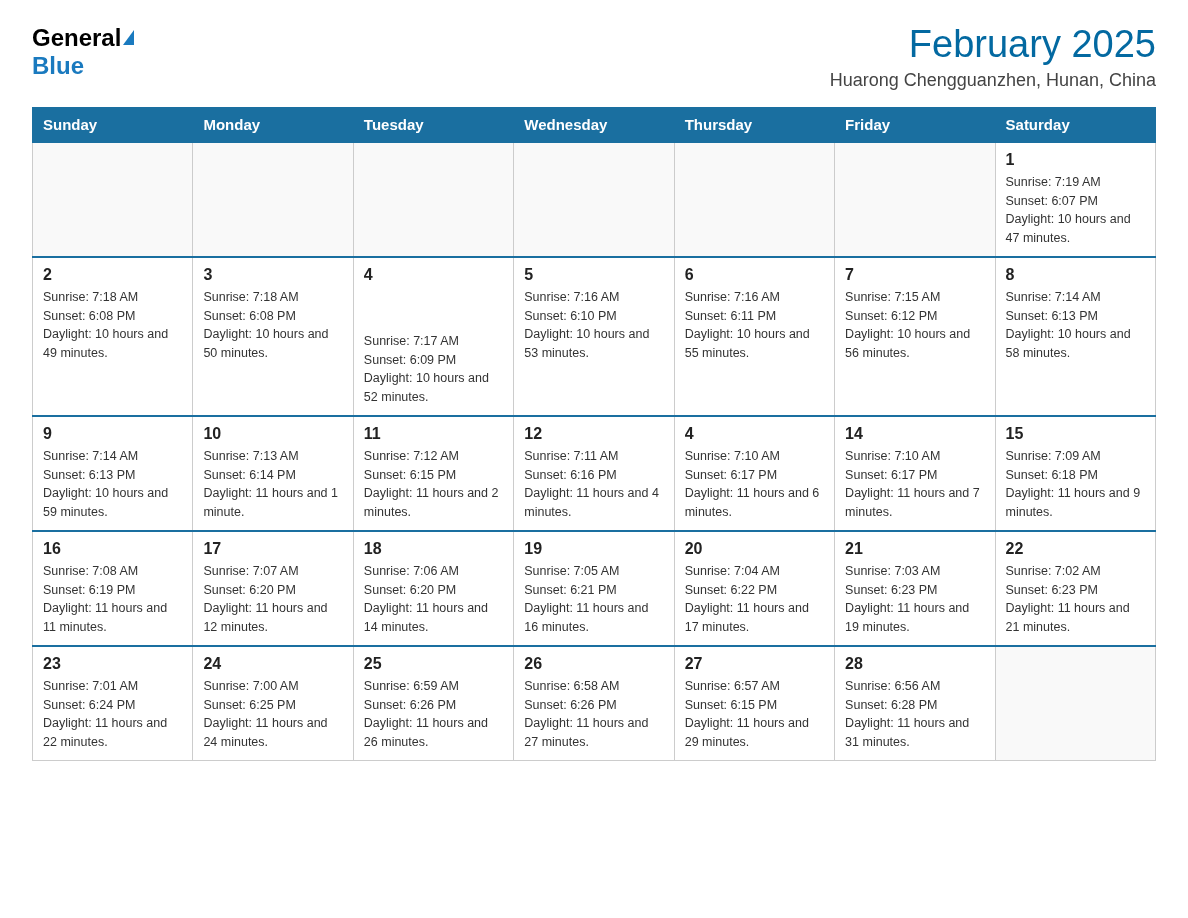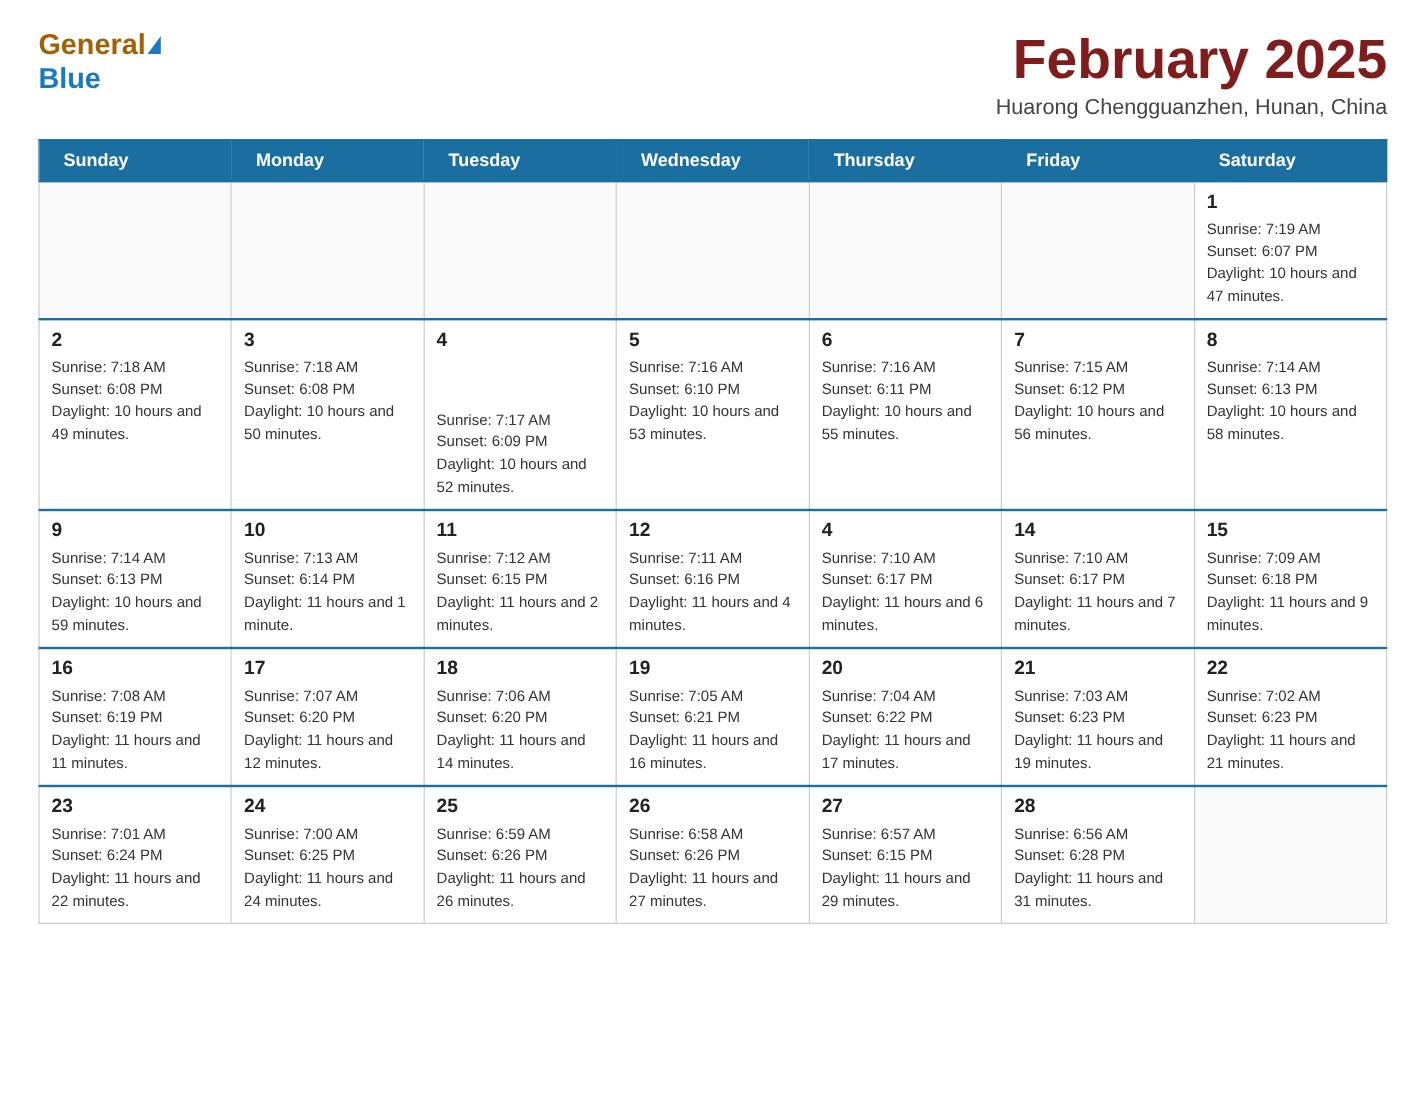--- a/index.html
+++ b/index.html
@@ -18,41 +18,41 @@
     }
     .logo {
       display: flex;
       flex-direction: column;
       align-items: flex-start;
     }
     .title-area {
       text-align: right;
     }
     .calendar-title {
-      font-size: 46px;
-      font-weight: bold;
-      color: #7f1d1d;
+      font-size: 38px;
+      font-weight: normal;
+      color: #0369a1;
       line-height: 1.1;
     }
     .calendar-subtitle {
       font-size: 18px;
       color: #444;
       margin-top: 4px;
     }
     .calendar-table {
       width: 100%;
       border-collapse: collapse;
       margin-top: 8px;
     }
     .calendar-table thead tr th {
       background-color: #1a6fa0;
       color: #fff;
       font-size: 15px;
       font-weight: bold;
-      padding: 8px 20px;
+      padding: 8px 10px;
       text-align: left;
       border: 1px solid #1a6fa0;
     }
     .calendar-table tbody tr td {
       vertical-align: top;
       border: 1px solid #ccc;
       padding: 8px 10px;
       font-size: 13px;
       color: #333;
       width: calc(100% / 7);
@@ -76,21 +76,21 @@
     .empty-cell {
       background: #f9f9f9;
     }
     .logo-row {
       display: flex;
       align-items: center;
     }
     .logo-text-general {
       font-size: 24px;
       font-weight: bold;
-      color: #a16207;
+      color: #000000;
     }
     .logo-arrow {
       display: inline-block;
       width: 0;
       height: 0;
       border-left: 11px solid transparent;
       border-bottom: 15px solid #1a7abf;
       margin-left: 2px;
       position: relative;
       top: -1px;

